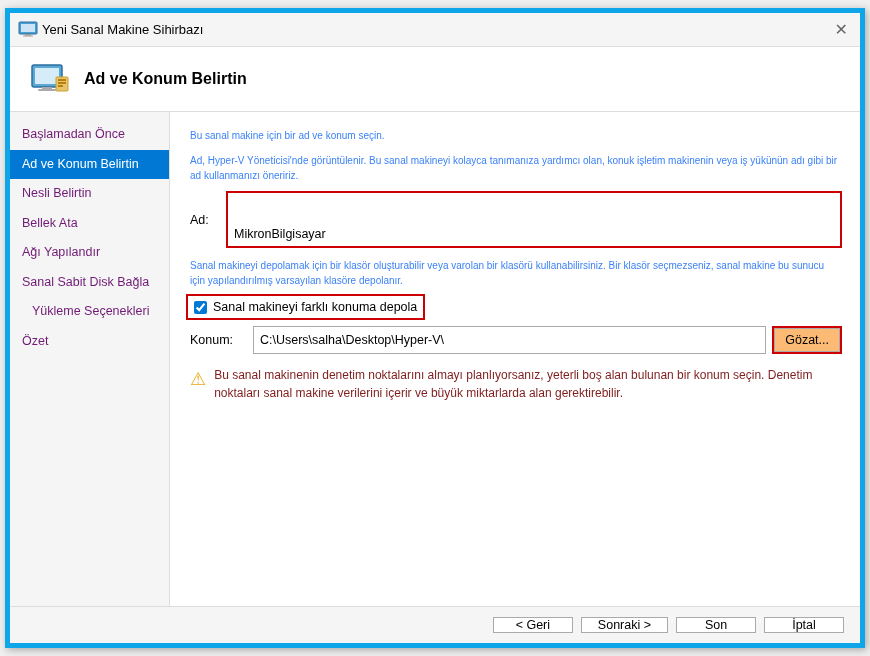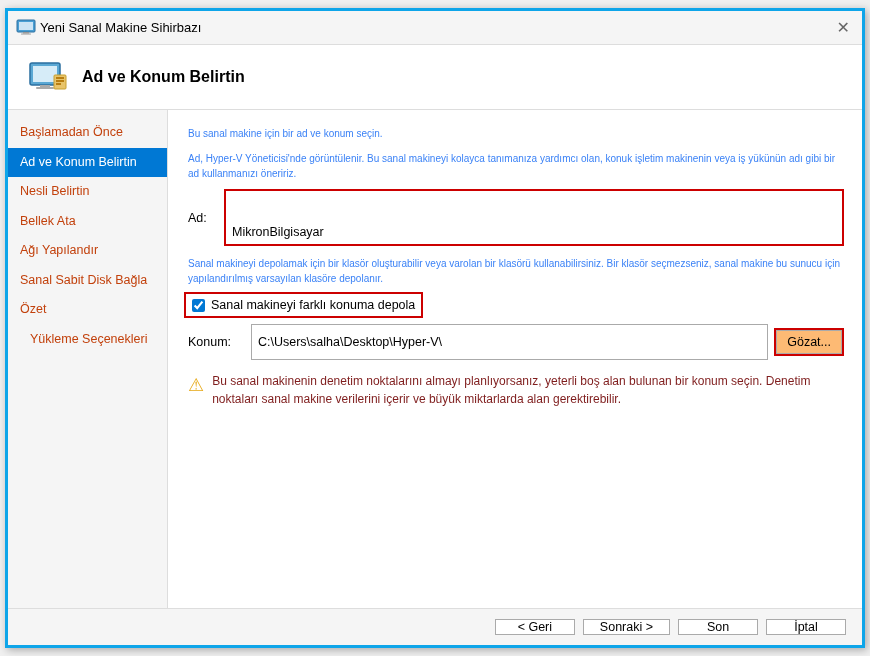--- a/index.html
+++ b/index.html
@@ -11,21 +11,21 @@
       align-items: center;
       justify-content: center;
       width: 870px;
       height: 656px;
       overflow: hidden;
     }
     .window {
       width: 860px;
       height: 640px;
       background: #fff;
-      border: 3px solid #0ea5e9;
+      border: 5px solid #0ea5e9;
       box-shadow: 2px 2px 8px rgba(0,0,0,0.3);
       display: flex;
       flex-direction: column;
     }
     .title-bar {
       background: #f5f5f5;
       border-bottom: 1px solid #ddd;
       display: flex;
       align-items: center;
       padding: 6px 8px;
@@ -80,21 +80,21 @@
     .sidebar {
       width: 160px;
       background: #f5f5f5;
       border-right: 1px solid #ddd;
       padding: 8px 0;
       flex-shrink: 0;
     }
     .sidebar-item {
       padding: 6px 12px;
       cursor: pointer;
-      color: #c2410c;
+      color: #701a75;
       font-size: 12.5px;
       line-height: 1.4;
     }
     .sidebar-item.active {
       background: #0078d4;
       color: #fff;
     }
     .sidebar-item.sub {
       padding-left: 22px;
     }
@@ -152,21 +152,21 @@
       margin-bottom: 12px;
     }
     .location-label {
       font-size: 12.5px;
       margin-right: 8px;
       white-space: nowrap;
       min-width: 55px;
     }
     .location-input {
       flex: 1;
-      height: 36px;
+      height: 28px;
       border: 1px solid #aaa;
       padding: 2px 6px;
       font-size: 12.5px;
       font-family: inherit;
     }
     .browse-btn {
       margin-left: 8px;
       height: 24px;
       padding: 0 10px;
       font-size: 12.5px;
@@ -253,22 +253,22 @@
 
   <div class="content-area">
 
     <div class="sidebar">
       <div class="sidebar-item">Başlamadan Önce</div>
       <div class="sidebar-item active">Ad ve Konum Belirtin</div>
       <div class="sidebar-item">Nesli Belirtin</div>
       <div class="sidebar-item">Bellek Ata</div>
       <div class="sidebar-item">Ağı Yapılandır</div>
       <div class="sidebar-item">Sanal Sabit Disk Bağla</div>
+      <div class="sidebar-item sub">Yükleme Seçenekleri</div>
       <div class="sidebar-item">Özet</div>
-      <div class="sidebar-item sub">Yükleme Seçenekleri</div>
     </div>
 
     <div class="main-content">
       <p class="desc-text">Bu sanal makine için bir ad ve konum seçin.</p>
       <p class="desc-text">Ad, Hyper-V Yöneticisi'nde görüntülenir. Bu sanal makineyi kolayca tanımanıza yardımcı olan, konuk işletim makinenin veya iş yükünün adı gibi bir ad kullanmanızı öneririz.</p>
 
       
       <div class="field-row" style="margin-bottom: 12px;">
         <span class="field-label">Ad:</span>
         <div style="flex:1; outline: 2px solid #cc0000; outline-offset: 0px;">

